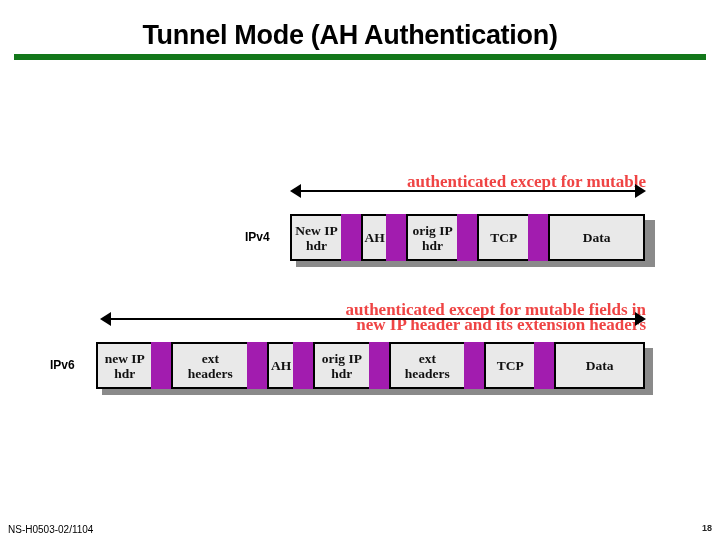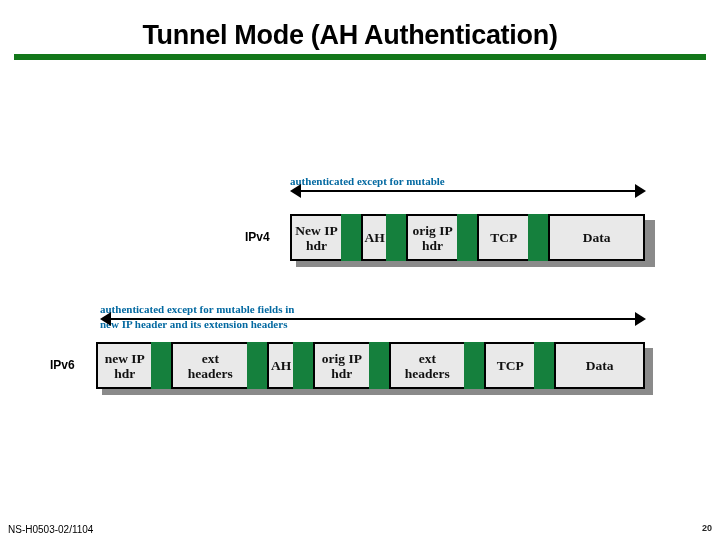--- a/index.html
+++ b/index.html
@@ -52,26 +52,26 @@
   }
 
   
   .arrow-block {
     position: absolute;
   }
   .arrow-caption {
     position: absolute;
     left: 0;
     width: 100%;
-    text-align: left;
+    text-align: right;
     font-family: "Liberation Serif", serif;
     font-weight: bold;
-    font-size: 11px;
+    font-size: 17px;
     line-height: 15px;
-    color: #0369a1;
+    color: #ef4444;
     white-space: nowrap;
   }
   .arrow-line {
     position: absolute;
     left: 9px;
     right: 9px;
     height: 2px;
     background: #000000;
   }
   .arrow-head {
@@ -87,21 +87,21 @@
   }
   .arrow-head.right {
     right: 0;
     border-left: 11px solid #000000;
   }
 
   
   .packet-strip {
     position: absolute;
     display: flex;
-    background: #15803d;
+    background: #a21caf;
     gap: 20px;
   }
   .packet-shadow {
     position: absolute;
     background: #8a8a8a;
   }
   .pkt-cell {
     box-sizing: border-box;
     border: 2px solid #000000;
     border-right-width: 0;
@@ -243,13 +243,13 @@
       <span>TCP</span>
     </div>
 
     <div class="pkt-cell" style="width:116px;">
       <span>Data</span>
     </div>
   </div>
 </div>
 
 <div id="footer-code">NS-H0503-02/1104</div>
-<div id="footer-page">20</div>
+<div id="footer-page">18</div>
 
 </body></html>

